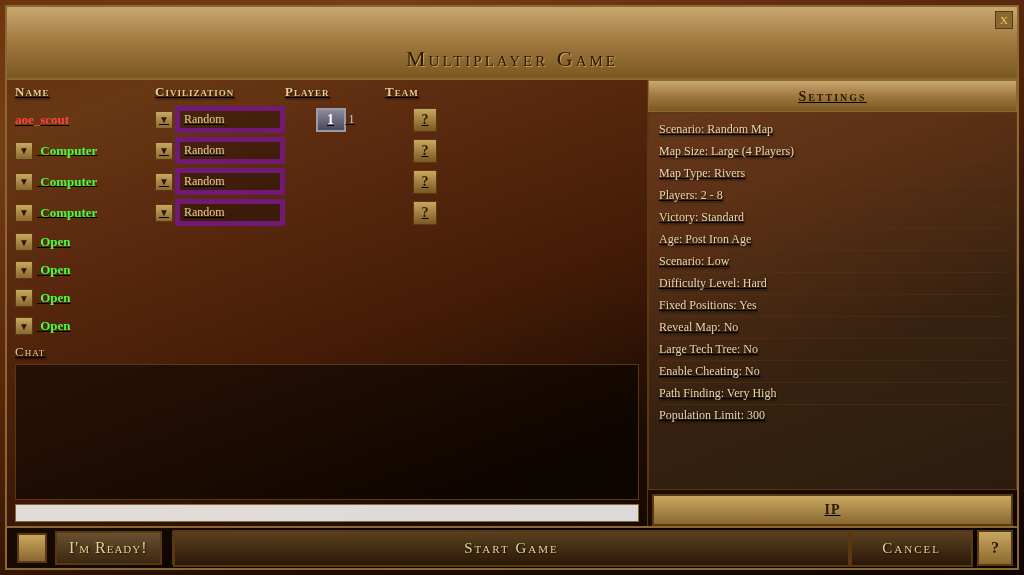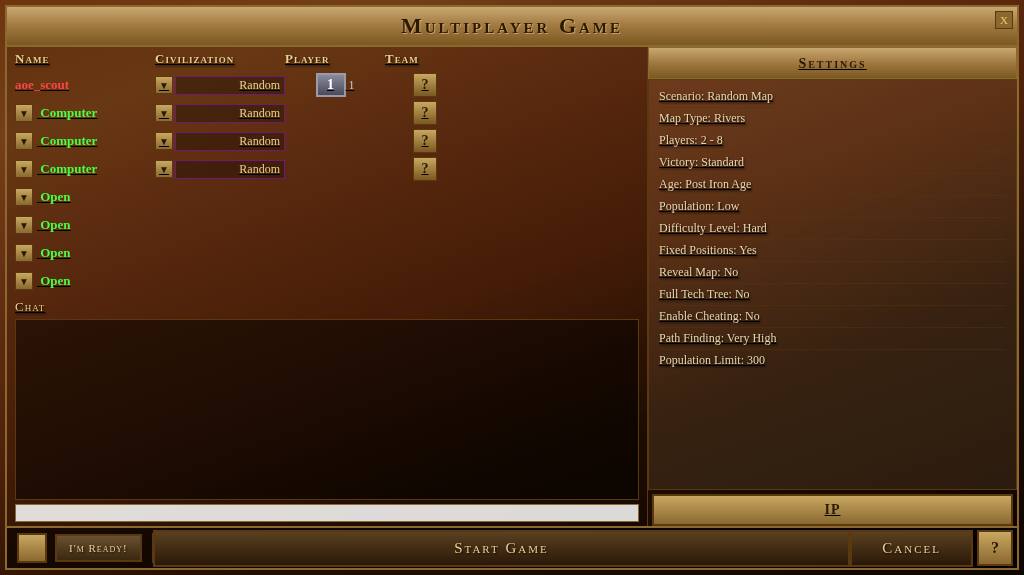--- a/index.html
+++ b/index.html
@@ -51,24 +51,25 @@
     .title-bar {
       background: linear-gradient(180deg, #c8a870 0%, #a07840 50%, #7a5820 100%);
       border: 2px solid #8a6830;
       text-align: center;
       padding: 6px 4px;
       position: relative;
     }
     .title-bar h1 {
       color: #2a1a00;
       font-size: 22px;
-      font-weight: bold;
+      font-weight: normal;
       letter-spacing: 3px;
       text-shadow: 1px 1px 0 rgba(255,220,150,0.5);
       font-variant: small-caps;
+      margin-top: 33px;
     }
     .close-btn {
       position: absolute;
       right: 4px;
       top: 4px;
       width: 18px;
       height: 18px;
       background: #8a6830;
       border: 1px solid #5a3810;
       color: #e8c870;
@@ -156,23 +157,22 @@
       font-size: 10px;
       cursor: pointer;
       flex-shrink: 0;
     }
 
     .civ-label {
       color: #e8d090;
       font-size: 12px;
       padding: 1px 4px;
       background: rgba(0,0,0,0.3);
-      border: 1px solid #701a75;
-      flex: 1;
-      text-align: right;
+      border: 5px solid #701a75;
+      flex: 1;
     }
 
     .player-slot {
       width: 100px;
       display: flex;
       align-items: center;
       justify-content: center;
     }
 
     .player-badge {
@@ -324,21 +324,21 @@
       width: 30px;
       height: 30px;
       background: linear-gradient(180deg, #c8a860 0%, #8a6830 100%);
       border: 2px solid #5a3810;
     }
 
     .ready-btn {
       background: linear-gradient(180deg, #6a5030 0%, #3a2810 100%);
       border: 2px solid #5a3810;
       color: #e8d090;
-      font-size: 11px;
+      font-size: 16px;
       font-variant: small-caps;
       letter-spacing: 1px;
       padding: 6px 12px;
       cursor: pointer;
       text-shadow: 1px 1px 2px rgba(0,0,0,0.8);
     }
 
     .start-btn {
       flex: 1;
       background: linear-gradient(180deg, #5a4020 0%, #2a1808 100%);
@@ -512,29 +512,30 @@
         <input class="chat-input" type="text" style="">
       </div>
     </div>
 
     <div class="right-panel">
       <div class="settings-header">
         <span>Settings</span>
       </div>
       <div class="settings-list">
         <div class="setting-item">Scenario: Random Map</div>
+        <div class="setting-item">Map Size: Large (4 Players)</div>
         <div class="setting-item">Map Type: Rivers</div>
         <div class="setting-item">Players: 2 - 8</div>
         <div class="setting-item">Victory: Standard</div>
         <div class="setting-item">Age: Post Iron Age</div>
-        <div class="setting-item">Population: Low</div>
+        <div class="setting-item">Scenario: Low</div>
         <div class="setting-item">Difficulty Level: Hard</div>
         <div class="setting-item">Fixed Positions: Yes</div>
         <div class="setting-item">Reveal Map: No</div>
-        <div class="setting-item">Full Tech Tree: No</div>
+        <div class="setting-item">Large Tech Tree: No</div>
         <div class="setting-item">Enable Cheating: No</div>
         <div class="setting-item">Path Finding: Very High</div>
         <div class="setting-item">Population Limit: 300</div>
       </div>
       <div class="ip-btn">IP</div>
     </div>
 
   </div>
 
   <div class="bottom-bar">

